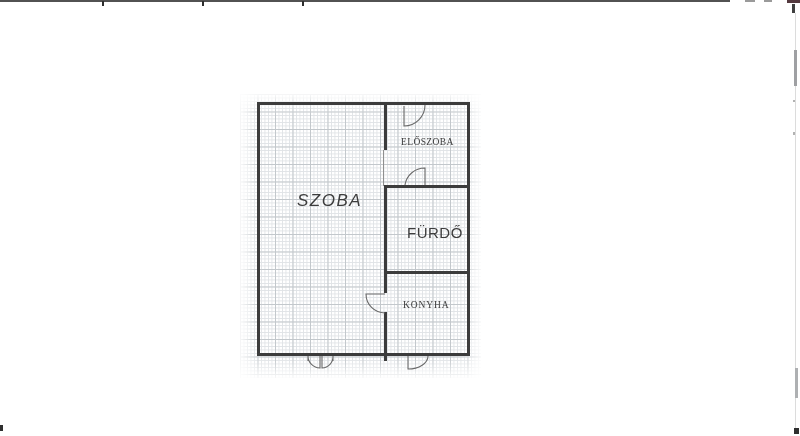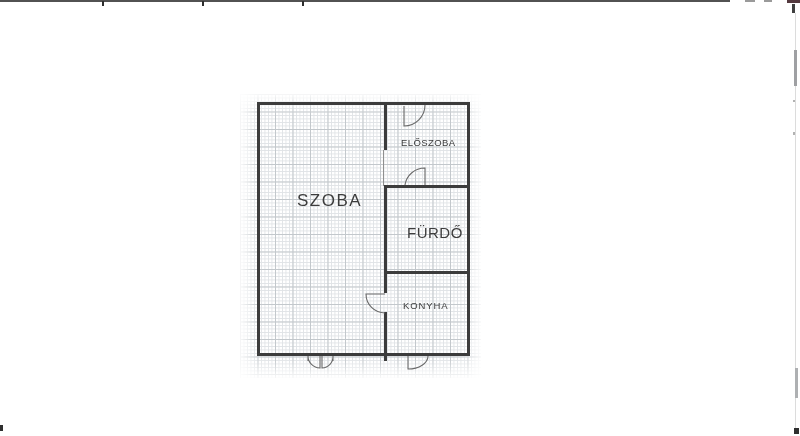--- a/index.html
+++ b/index.html
@@ -20,24 +20,24 @@
   }
   .grid::after{content:"";position:absolute;inset:0;box-shadow:inset 0 0 16px 8px #ffffff;}
   
   .wall{position:absolute;background:#3c3c3c;}
   .wall-thin{position:absolute;background:#8f8f8f;}
   
   svg.doors{position:absolute;left:0;top:0;}
   svg.doors path{fill:none;stroke:#6a6a6a;stroke-width:1.1;}
   
   .room-label{position:absolute;color:#3d3d3d;white-space:nowrap;line-height:1;}
-  .lbl-szoba{left:297px;top:192px;font-size:17px;letter-spacing:1.5px;}
-  .lbl-eloszoba{left:401px;top:138px;font-size:9.5px;letter-spacing:0.4px;}
+  .lbl-szoba{left:297px;top:192px;font-size:17px;letter-spacing:1.5px;font-style:italic;}
+  .lbl-eloszoba{left:401px;top:138px;font-size:9.5px;letter-spacing:0.4px;font-family:Liberation Serif, serif;}
   .lbl-furdo{left:407px;top:225px;font-size:15px;letter-spacing:0.5px;}
-  .lbl-konyha{left:403px;top:301px;font-size:9.5px;letter-spacing:0.9px;}
+  .lbl-konyha{left:403px;top:301px;font-size:9.5px;letter-spacing:0.9px;font-family:Liberation Serif, serif;}
   
   .artifact{position:absolute;}
   .top-line{left:0;top:0;width:730px;height:2px;background:#525252;}
   .top-tick{top:1px;width:2px;height:5px;background:#2e2e2e;}
   .top-dash{top:0;height:2px;background:#9a9a9a;}
   .top-right-seg{left:787px;top:0;width:13px;height:3px;background:#54393f;}
   .tr-mark{left:792px;top:4px;width:3px;height:9px;background:#3f3f3f;}
   .edge-hairline{left:795px;top:13px;width:1px;height:415px;background:#dcdcdc;}
   .edge-thumb1{left:794px;top:50px;width:3px;height:36px;background:#9fa0a3;}
   .edge-speck1{left:793px;top:100px;width:2px;height:2px;background:#b2b2b2;}

